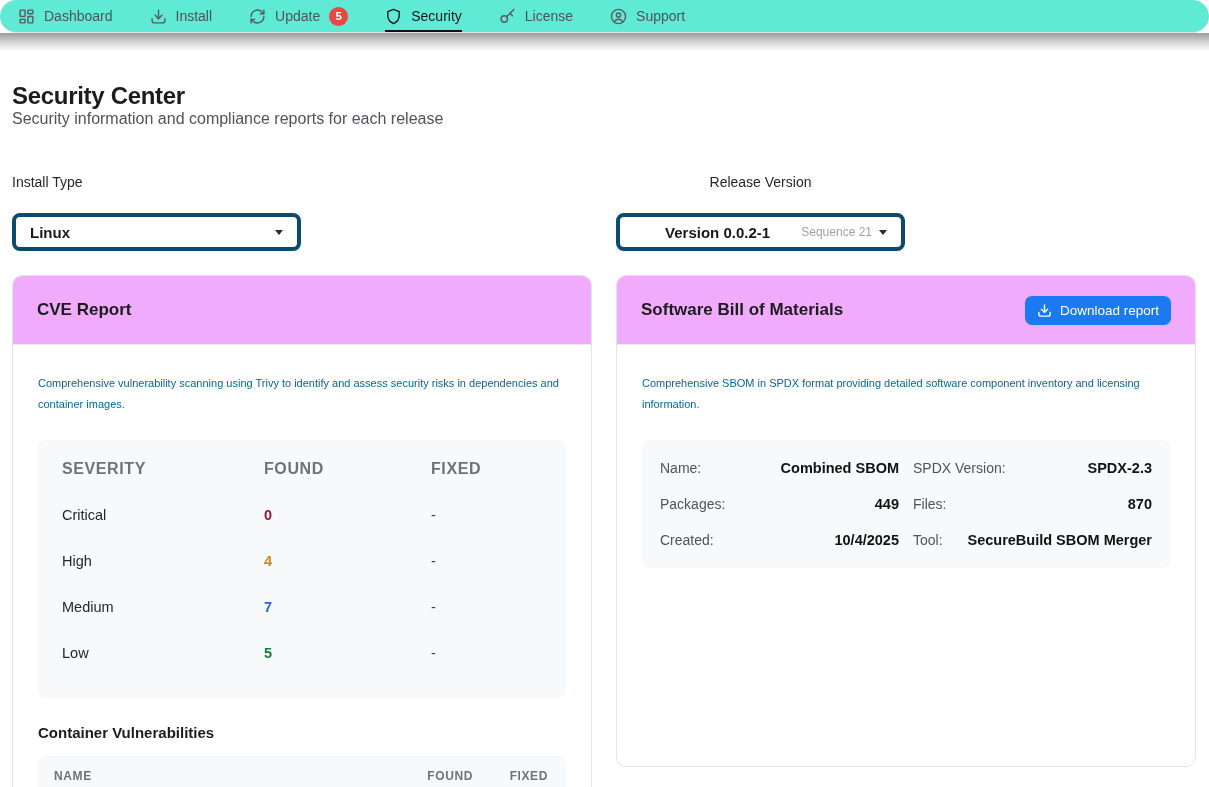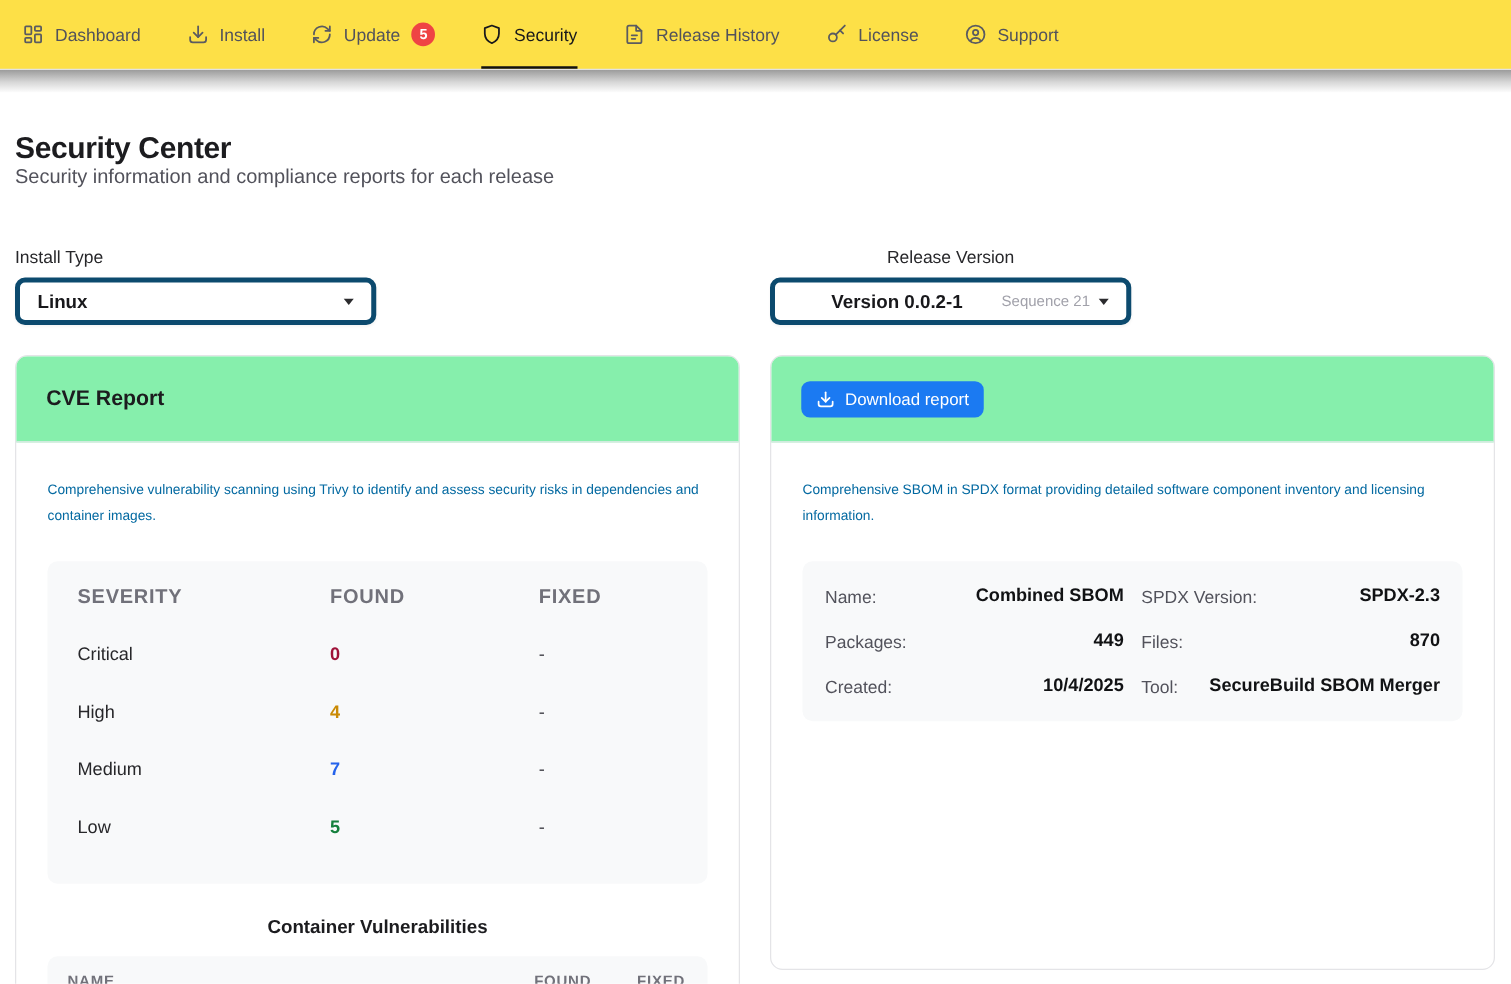--- a/index.html
+++ b/index.html
@@ -1,21 +1,21 @@
 <!DOCTYPE html>
 <html><head>
 <meta charset="utf-8">
 <style>
   * { margin:0; padding:0; box-sizing:border-box; }
   html,body { width:1209px; height:787px; overflow:hidden; background:#fff;
     font-family:"Liberation Sans", sans-serif; color:#18181b; }
 
   
-  .topnav { height:56px; background:#fde047; border-bottom:1px solid #e2e2e2;
-    display:flex; align-items:stretch; padding:0 18px; }
+  .topnav { height:33px; background:#5eead4; border-bottom:1px solid #e2e2e2;
+    display:flex; align-items:stretch; padding:0 18px;border-radius:18px; }
   .nav-item { display:flex; align-items:center; gap:9px; margin-right:37px;
     position:relative; cursor:pointer; color:#52525b; font-size:14px; }
   .nav-item .nav-icon { display:flex; align-items:center; color:#5b5b60; }
   .nav-item.active { color:#18181b; font-weight:500; }
   .nav-item.active .nav-icon { color:#18181b; }
   .nav-item.active::after { content:""; position:absolute; left:0; right:0;
     bottom:0; height:2px; background:#111; }
   .nav-badge { background:#ef4444; color:#fff; font-size:11.5px; font-weight:700;
     min-width:19px; height:19px; border-radius:10px; display:flex;
     align-items:center; justify-content:center; padding:0 5px; }
@@ -25,52 +25,52 @@
 
   
   main { padding:31px 13px 0 12px; }
   h1.page-title { font-size:24px; font-weight:700; letter-spacing:-0.3px; color:#1c1c1f; }
   .page-subtitle { font-size:16px; color:#52525b; }
 
   
   .filters { display:flex; margin-top:46px; }
   .filter { width:289px; }
   .filter + .filter { margin-left:315px;text-align:center; }
-  .filter-label { display:block; font-size:14px; color:#27272a; margin-bottom:9px; }
+  .filter-label { display:block; font-size:14px; color:#27272a; margin-bottom:23px; }
   .select { height:38px; background:#fff; border:4px solid #0c4a6e; border-radius:8px;
     display:flex; align-items:center; padding:0 14px; cursor:pointer;
     box-shadow:0 1px 2px rgba(0,0,0,0.04); }
   .select-value { flex:1; font-size:15px; font-weight:700; color:#18181b; }
   .select-meta { font-size:12px; color:#a1a1aa; margin-right:7px; }
   .caret { width:0; height:0; border-left:4.5px solid transparent;
     border-right:4.5px solid transparent; border-top:5.5px solid #2b2b2e; }
 
   
   .cards { display:flex; gap:24px; margin-top:24px; align-items:flex-start; }
   .card { width:580px; border:1px solid #e4e4e7; border-radius:10px; background:#fff; overflow:hidden; }
   .card-sbom { height:492px; }
-  .card-header { height:69px; background:#86efac; border-bottom:1px solid #e9eaee;
+  .card-header { height:69px; background:#f0abfc; border-bottom:1px solid #e9eaee;
     display:flex; align-items:center; justify-content:space-between; padding:0 24px; }
   .card-title { font-size:17px; font-weight:700; color:#1c1c1f; }
   .card-body { padding:28px 25px 24px 25px; }
   .card-desc { font-size:11px; line-height:21px; color:#0369a1; margin-bottom:25px; }
 
   
   .panel { background:#f8f9fa; border-radius:8px; }
   .sev-panel { padding:16px 24px 22px 24px; }
   .sev-row { display:grid; grid-template-columns:202px 167px 1fr; align-items:center; }
   .sev-head { font-size:16px; font-weight:700; letter-spacing:0.6px; color:#71717a;
     padding:4px 0 14px 0; }
   .sev-data { padding:15px 0; font-size:14.5px; }
   .sev-name { color:#27272a; }
   .sev-found { font-weight:700; }
   .sev-fixed { color:#3f3f46; }
 
   
-  .section-title { margin-top:26px; font-size:15px; font-weight:700; color:#1c1c1f;text-align:center; }
+  .section-title { margin-top:26px; font-size:15px; font-weight:700; color:#1c1c1f; }
   .cvt-header { margin-top:15px; height:40px; background:#f8f9fa; border-radius:8px 8px 0 0;
     display:flex; align-items:center; padding:0 18px 0 16px;
     font-size:12px; font-weight:700; letter-spacing:0.6px; color:#71717a; }
   .cvt-name { flex:1; }
   .cvt-found { width:60px; text-align:right; }
   .cvt-fixed { width:75px; text-align:right; }
 
   
   .download-btn { display:flex; align-items:center; gap:8px; background:#1b7af2; color:#fff;
     border:none; border-radius:7px; height:29px; padding:0 12px; font-size:13.5px;
@@ -124,31 +124,20 @@
     <span class="nav-icon">
       <svg width="17" height="17" viewBox="0 0 24 24" fill="none" stroke="currentColor" stroke-width="2" stroke-linecap="round" stroke-linejoin="round">
           <path d="M12 2l8 3v6c0 5-3.5 9-8 11-4.5-2-8-6-8-11V5z"></path>
         </svg>
     </span>
     <span class="nav-label">Security</span>
   </div>
   <div class="nav-item">
     <span class="nav-icon">
       <svg width="17" height="17" viewBox="0 0 24 24" fill="none" stroke="currentColor" stroke-width="2" stroke-linecap="round" stroke-linejoin="round">
-          <path d="M14 2H6a2 2 0 0 0-2 2v16a2 2 0 0 0 2 2h12a2 2 0 0 0 2-2V8z"></path>
-          <polyline points="14 2 14 8 20 8"></polyline>
-          <line x1="9" y1="13" x2="15" y2="13"></line>
-          <line x1="9" y1="17" x2="13" y2="17"></line>
-        </svg>
-    </span>
-    <span class="nav-label">Release History</span>
-  </div>
-  <div class="nav-item">
-    <span class="nav-icon">
-      <svg width="17" height="17" viewBox="0 0 24 24" fill="none" stroke="currentColor" stroke-width="2" stroke-linecap="round" stroke-linejoin="round">
           <circle cx="7.5" cy="15.5" r="4.5"></circle>
           <path d="M10.8 12.2 21 2"></path>
           <path d="M15.5 7.5 19 11"></path>
         </svg>
     </span>
     <span class="nav-label">License</span>
   </div>
   <div class="nav-item">
     <span class="nav-icon">
       <svg width="17" height="17" viewBox="0 0 24 24" fill="none" stroke="currentColor" stroke-width="2" stroke-linecap="round" stroke-linejoin="round">
@@ -226,20 +215,21 @@
         <div class="cvt-header">
           <span class="cvt-name">NAME</span>
           <span class="cvt-found">FOUND</span>
           <span class="cvt-fixed">FIXED</span>
         </div>
       </div>
     </section>
 
     <section class="card card-sbom">
       <div class="card-header">
+        <span class="card-title">Software Bill of Materials</span>
         <button class="download-btn">
           <span>
             <svg width="15" height="15" viewBox="0 0 24 24" fill="none" stroke="currentColor" stroke-width="2.2" stroke-linecap="round" stroke-linejoin="round">
                 <path d="M21 15v3a3 3 0 0 1-3 3H6a3 3 0 0 1-3-3v-3"></path>
                 <polyline points="7 10 12 15 17 10"></polyline>
                 <line x1="12" y1="15" x2="12" y2="3"></line>
               </svg>
           </span>
           <span>Download report</span>
         </button>

